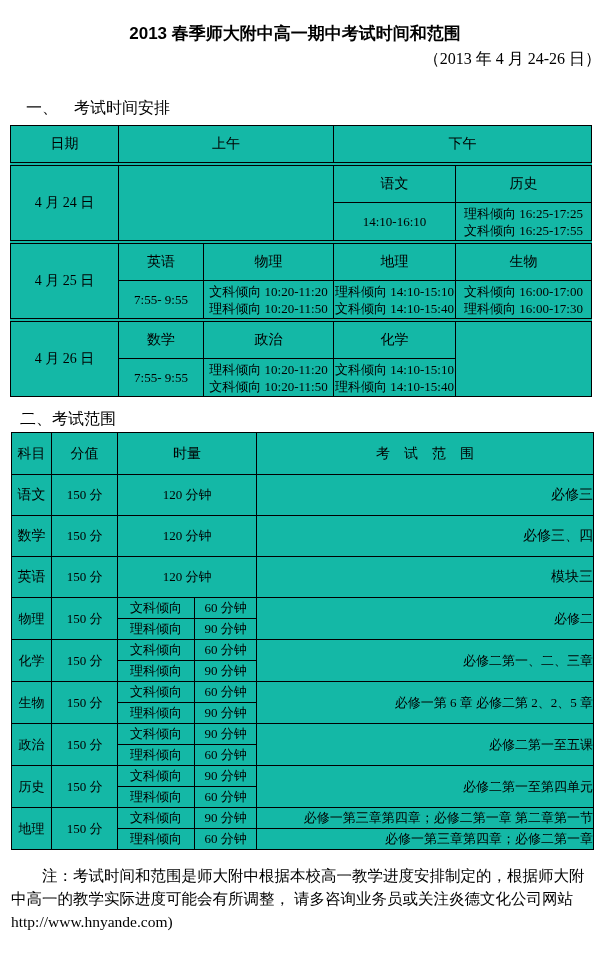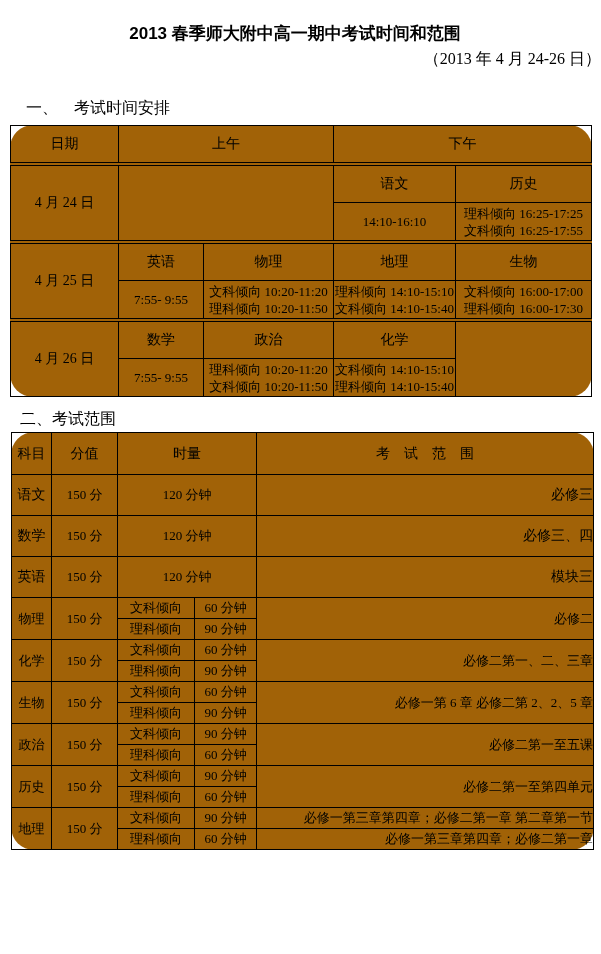--- a/index.html
+++ b/index.html
@@ -3,21 +3,21 @@
 <meta charset="utf-8">
 <style>
   html,body{margin:0;padding:0;background:#fff;}
   .page{position:relative;width:601px;height:954px;background:#fff;color:#000;
         font-family:"Liberation Serif",serif;overflow:hidden;}
   .title{position:absolute;top:22px;left:0;width:590px;text-align:center;
          font-family:"Liberation Sans",sans-serif;font-weight:bold;font-size:17px;}
   .subtitle{position:absolute;top:49px;left:0;width:601px;text-align:right;font-size:16px;}
   .sec1{position:absolute;left:26px;top:98px;font-size:16px;}
   .sec2{position:absolute;left:20px;top:409px;font-size:16px;}
-  table{border-collapse:collapse;table-layout:fixed;position:absolute;background:#a16207;border-radius:23px;}
+  table{border-collapse:collapse;table-layout:fixed;position:absolute;background:#14b8a6;}
   td{border:1px solid #000;text-align:center;vertical-align:middle;padding:0;
      overflow:hidden;white-space:nowrap;}
   
   .t1{left:10px;top:125px;width:581px;}
   .t1 tr.hdr td{height:36px;font-size:14px;}
   .t1 tr.subjrow td{height:36px;font-size:14px;}
   .t1 tr.timerow td{height:37px;font-size:13px;}
   .t1 td.two{font-size:12px;}
   .t1 td.two div{line-height:17px;}
   .t1 tr.dbl td{border-top:4px double #000;}
@@ -219,14 +219,15 @@
       <td class="scope">必修一第三章第四章；必修二第一章 第二章第一节</td>
     </tr>
     <tr class="sub">
       <td>理科倾向</td>
       <td>60 分钟</td>
       <td class="scope">必修一第三章第四章；必修二第一章</td>
     </tr>
   </tbody>
     </table>
 
+  <div class="note">注：考试时间和范围是师大附中根据本校高一教学进度安排制定的，根据师大附中高一的教学实际进度可能会有所调整， 请多咨询业务员或关注炎德文化公司网站http://www.hnyande.com)</div>
 
 </div>
 
 </body></html>

